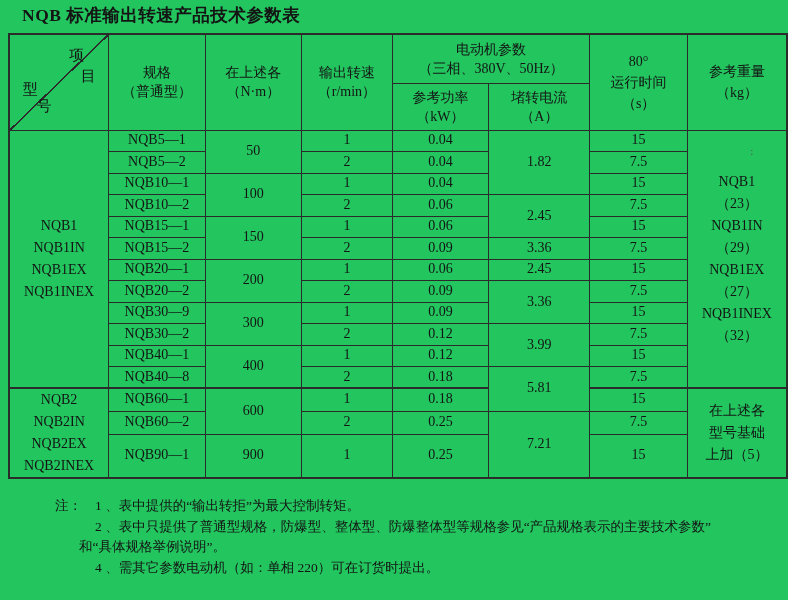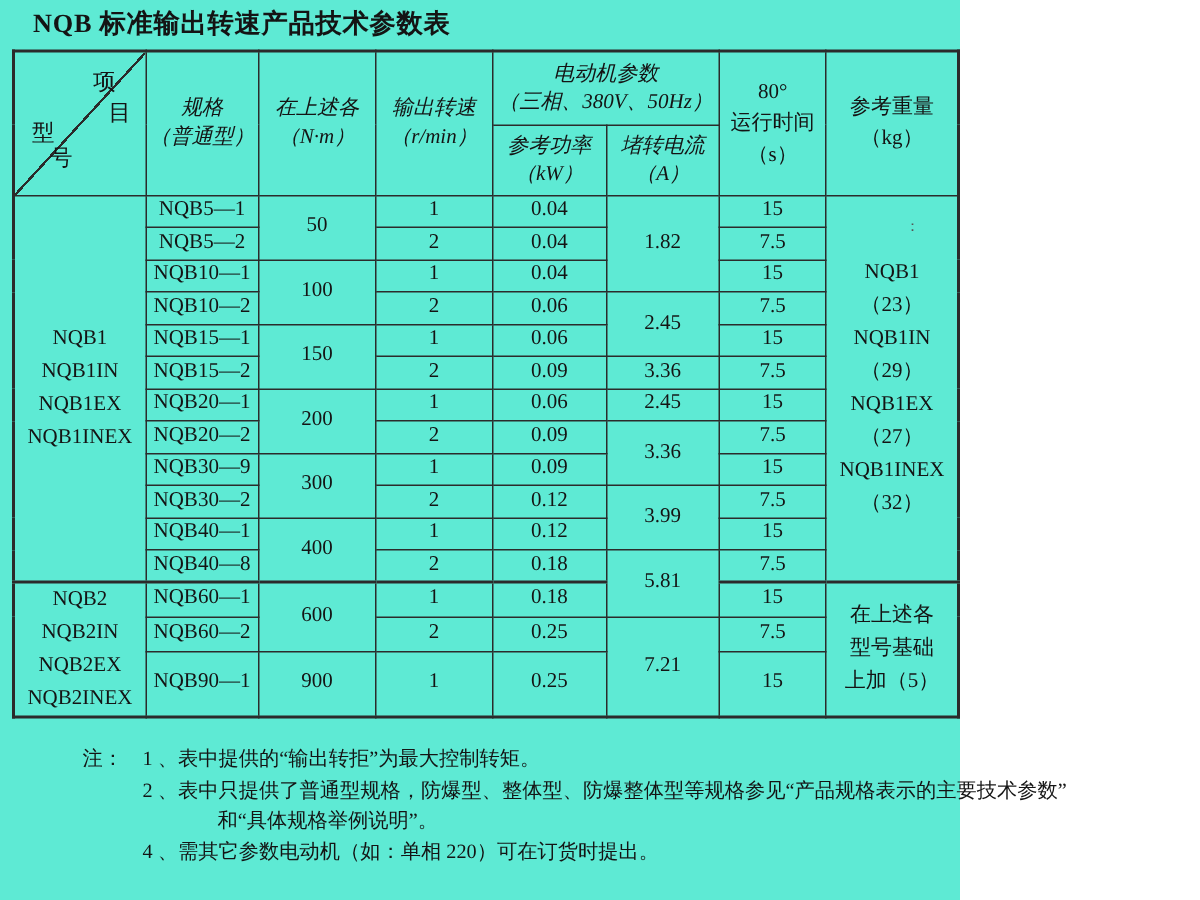--- a/index.html
+++ b/index.html
@@ -1,21 +1,21 @@
 <!DOCTYPE html>
 <html><head>
 <meta charset="utf-8">
 <style>
   html,body { margin:0; padding:0; }
   body {
     width:800px; height:600px; background:#ffffff; color:#141414;
     font-family:"Liberation Serif","DejaVu Serif",serif;
     overflow:hidden;
   }
-  .page { position:relative; width:640px; height:600px; background:#5eead4; }
+  .page { position:relative; width:788px; height:600px; background:#22c55e; }
 
   .doc-title {
     position:absolute; left:22px; top:3px;
     font-size:17.5px; font-weight:bold; letter-spacing:0.5px;
     white-space:nowrap;
   }
 
   table.spec-table {
     position:absolute; left:8px; top:33px;
     border-collapse:collapse; table-layout:fixed;
@@ -28,21 +28,21 @@
     overflow:hidden;
   }
   tr.htr1 { height:49px; }
   tr.htr2 { height:47px; }
   tr.dtr  { height:21.5px; }
   tr.dtr13 { height:23px;margin-top:40px; }
   tr.dtr14 { height:22px; }
   tr.dtr15 { height:44px; }
   tr.group2-start td { border-top:2px solid #2b2b2b; }
 
-  .hline { display:block; line-height:19px;font-style:italic; }
+  .hline { display:block; line-height:19px; }
   .tline { display:block; line-height:21px; }
 
   
   td.corner { position:relative; }
   .diag {
     position:absolute; left:0; top:0; right:0; bottom:0;
     background:linear-gradient(to bottom right,
       transparent calc(50% - 0.8px), #2b2b2b calc(50% - 0.8px),
       #2b2b2b calc(50% + 0.8px), transparent calc(50% + 0.8px));
   }
@@ -55,21 +55,21 @@
   .model-cell div, .weight-cell div { line-height:22px; }
   td.weight-cell { position:relative; }
   .stray { position:absolute; left:60%; top:16px; font-size:10px; color:#555; line-height:10px; }
 
   .notes {
     position:absolute; left:55px; top:496px;
     font-size:13.5px; line-height:20.6px; white-space:nowrap;
   }
   .notes .note-label { position:absolute; left:0; top:0; }
   .note-line { margin-left:40px; }
-  .note-cont { margin-left:90px; }
+  .note-cont { margin-left:24px; }
 </style>
 </head>
 <body>
 
 <div class="page">
 
   <div class="doc-title">NQB 标准输出转速产品技术参数表</div>
 
   <table class="spec-table">
     <colgroup>

